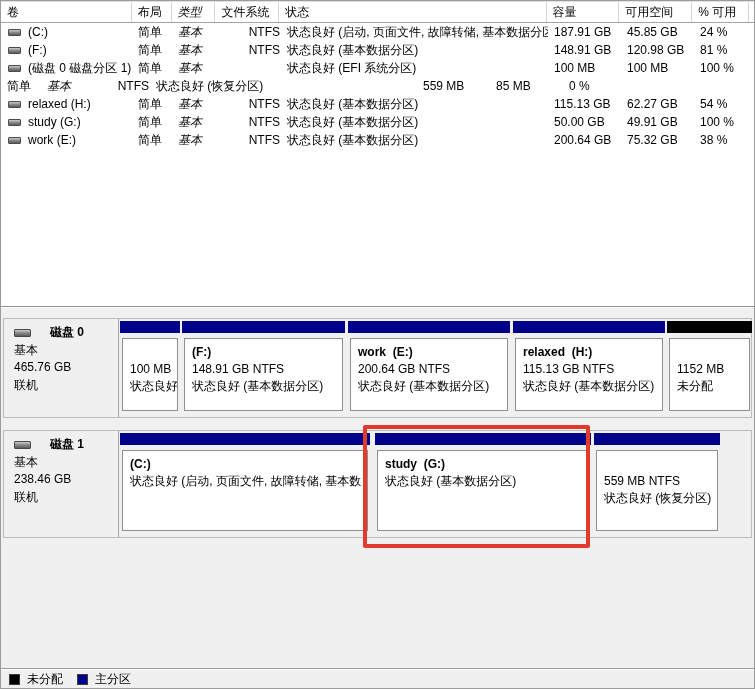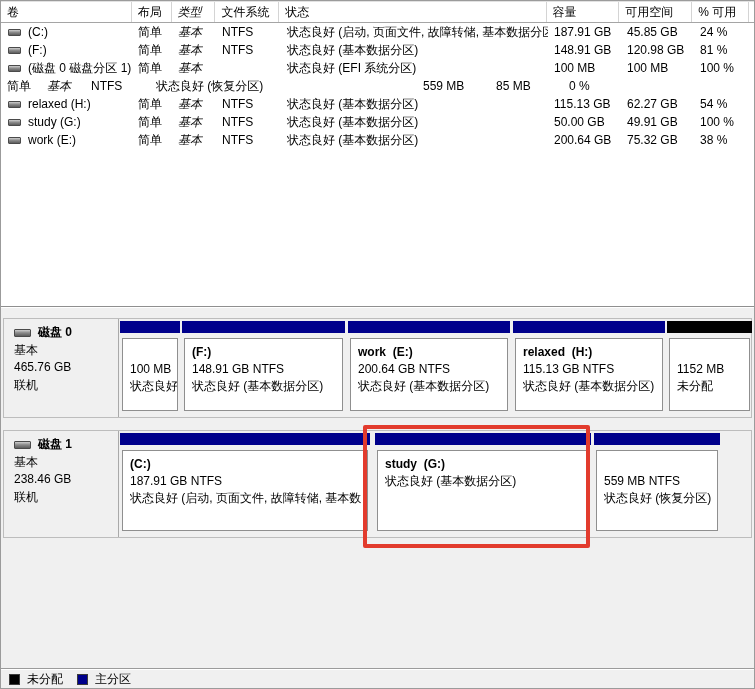--- a/index.html
+++ b/index.html
@@ -15,37 +15,37 @@
        font-size:12px;color:#000;border:1px solid #9b9b9b;}
 
   
   .volpane{position:absolute;left:0;top:0;width:755px;height:306px;background:#fff;
            border-top:1px solid #e2e2e2;border-bottom:1px solid #8f8f8f;}
   .thead{display:flex;height:21px;border-bottom:1px solid var(--line);}
   .th{display:flex;align-items:center;padding-left:6px;border-right:1px solid #d4d4d4;
       overflow:hidden;white-space:nowrap;}
   .trow{display:flex;height:18px;align-items:center;}
   .td{padding-left:6px;overflow:hidden;white-space:nowrap;}
-  .c0{width:131px;}.c1{width:40px;}.c2{width:44px;font-style:italic;}.c3{width:64px;}
+  .c0{width:131px;}.c1{width:40px;}.c2{width:44px;font-style:italic;}.c3{width:64px;text-align:right;}
   .c4{width:268px;}.c5{width:73px;}.c6{width:73px;}.c7{width:57px;}
   .cfill{flex:1;}
   .td.c0{display:flex;align-items:center;padding-left:7px;}
   .td.c4{padding-left:7px;}
   .drive-icon{display:inline-block;width:13px;height:7px;margin-right:7px;flex:0 0 auto;
       background:linear-gradient(180deg,#cfcfcf 0%,#8d8d8d 45%,#5d5d5d 100%);
       border:1px solid #4a4a4a;border-radius:1px;}
 
   
   .gpane{position:absolute;left:0;top:307px;width:755px;height:382px;background:var(--pane-gray);}
 
   .diskrow{position:absolute;left:2px;width:749px;background:var(--pane-gray);
            border:1px solid #bdbdbd;}
   .dinfo{position:absolute;left:0;top:0;bottom:0;width:115px;border-right:1px solid #a9a9a9;
          padding:5px 4px 0 10px;line-height:17.5px;background:var(--pane-gray);}
-  .dtitle{font-weight:bold;display:flex;align-items:center;}
+  .dtitle{font-weight:bold;display:flex;align-items:center;gap:12px;}
   .disk-icon{display:inline-block;width:17px;height:8px;margin-right:7px;
       background:linear-gradient(180deg,#cfcfcf 0%,#8d8d8d 45%,#5d5d5d 100%);
       border:1px solid #4a4a4a;border-radius:1px;}
 
   .part{position:absolute;top:1px;bottom:1px;}
   .strip{height:12px;margin-top:1px;width:100%;}
   .strip.primary{background:var(--primary);}
   .strip.unalloc{background:var(--unalloc);}
   .pbody{position:absolute;top:18px;left:2px;right:2px;bottom:5px;background:#fff;
          border:1px solid #8f8f8f;padding:5px 0 0 7px;overflow:hidden;}
@@ -244,21 +244,20 @@
         </div>
       <div>基本</div>
       <div>238.46 GB</div>
       <div>联机</div>
     </div>
 
     <div class="part" style="left:116px;width:250px;">
       <div class="strip primary"></div>
       <div class="pbody">
         <div class="pline pname">(C:)</div>
-        <div class="pline">187.91 GB NTFS</div>
         <div class="pline">状态良好 (启动, 页面文件, 故障转储, 基本数</div>
       </div>
     </div>
 
     <div class="part" style="left:371px;width:216px;">
       <div class="strip primary"></div>
       <div class="pbody">
         <div class="pline pname">study  (G:)</div>
         <div class="pline">状态良好 (基本数据分区)</div>
       </div>

